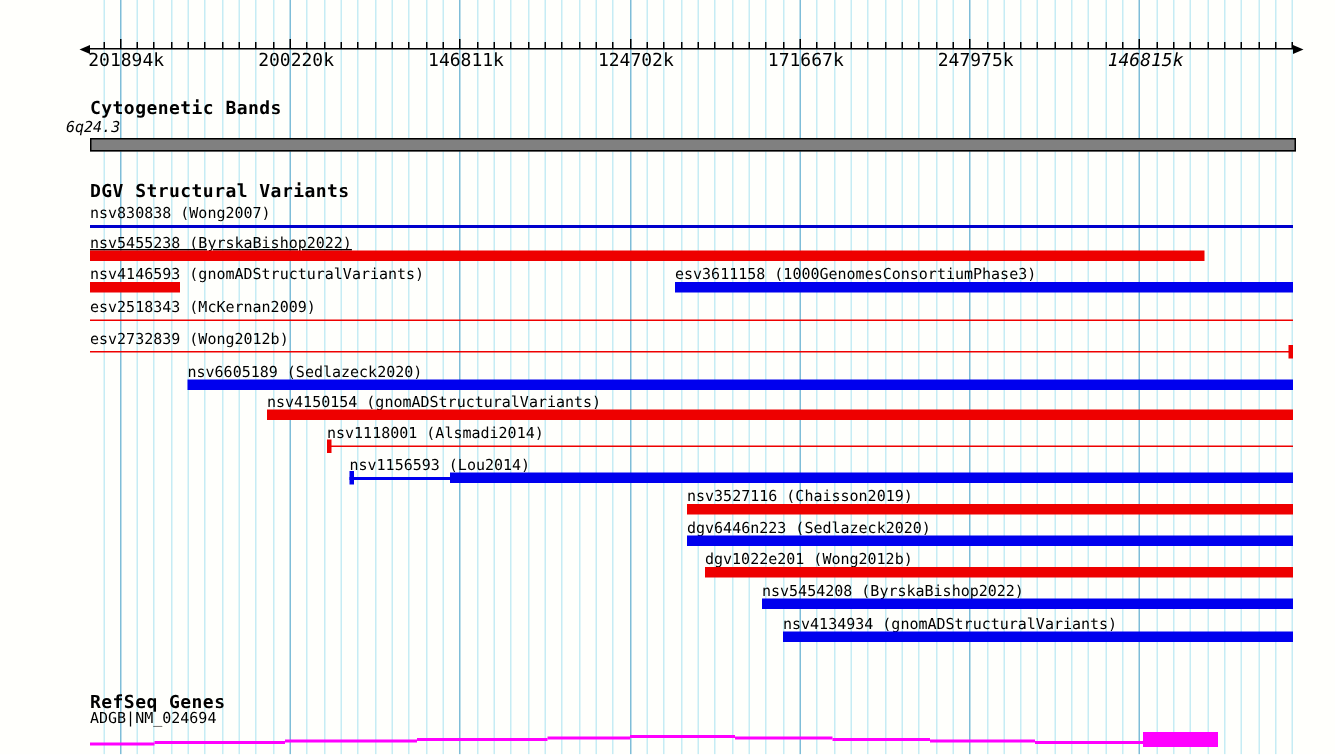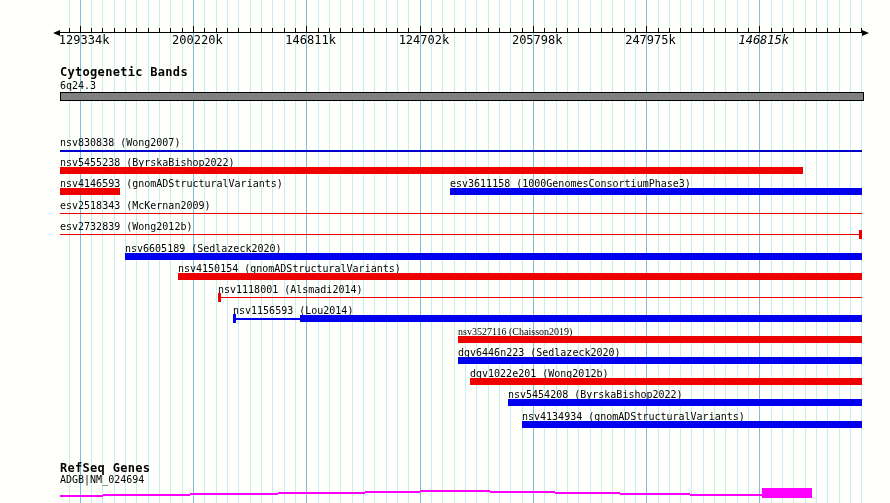--- a/index.html
+++ b/index.html
@@ -170,33 +170,34 @@
       <div class="tickmark" style="left: 759.447px; top: 26px; height: 6px;"></div>
       <div class="tickmark" style="left: 770.774px; top: 28px; height: 4px;"></div>
       <div class="tickmark" style="left: 782.101px; top: 28px; height: 4px;"></div>
       <div class="tickmark" style="left: 793.428px; top: 28px; height: 4px;"></div>
       <div class="tickmark" style="left: 804.755px; top: 28px; height: 4px;"></div>
       <div class="tickmark" style="left: 816.082px; top: 28px; height: 4px;"></div>
       <div class="tickmark" style="left: 827.409px; top: 28px; height: 4px;"></div>
       <div class="tickmark" style="left: 838.736px; top: 28px; height: 4px;"></div>
       <div class="tickmark" style="left: 850.063px; top: 28px; height: 4px;"></div>
       <div class="tickmark" style="left: 861.39px; top: 28px; height: 4px;"></div>
-      <div class="abs rulerlabel" style="left: 58.827px; top: 34px;">129334k</div>
+      <div class="abs rulerlabel" style="left: 58.827px; top: 34px;">201894k</div>
       <div class="abs rulerlabel" style="left: 172.097px; top: 34px;">200220k</div>
       <div class="abs rulerlabel" style="left: 285.367px; top: 34px;">146811k</div>
       <div class="abs rulerlabel" style="left: 398.637px; top: 34px;">124702k</div>
-      <div class="abs rulerlabel" style="left: 511.907px; top: 34px;">205798k</div>
+      <div class="abs rulerlabel" style="left: 511.907px; top: 34px;">171667k</div>
       <div class="abs rulerlabel" style="left: 625.177px; top: 34px;">247975k</div>
       <div class="abs rulerlabel" style="left: 738.447px; top: 34px; font-style: italic;">146815k</div>
     </div>
 
   <div class="abs tracktitle" style="left:60px;top:66px;">Cytogenetic Bands</div>
-  <div class="abs smalltext" style="left:60px;top:80px;">6q24.3</div>
+  <div class="abs smalltext" style="left:44px;top:80px;font-style:italic;">6q24.3</div>
   <div id="cytoband" class="bandbar" style="left: 60px; top: 92px; width: 802px; height: 7px; background: rgb(128, 128, 128); border-color: rgb(0, 0, 0);"></div>
 
+  <div class="abs tracktitle" style="left:60px;top:121px;">DGV Structural Variants</div>
   <div id="variants-layer">
       <div class="abs smalltext" style="left: 60px; top: 137px;">nsv830838 (Wong2007)</div>
       <div class="glyph" style="left: 60px; top: 150px; width: 802px; height: 2px; background: rgb(0, 0, 204);"></div>
       <div class="abs smalltext" style="left: 60px; top: 157px; text-decoration: underline;">nsv5455238 (ByrskaBishop2022)</div>
       <div class="glyph" style="left: 60px; top: 167px; width: 743px; height: 7px; background: rgb(238, 0, 0);"></div>
       <div class="abs smalltext" style="left: 60px; top: 178px;">nsv4146593 (gnomADStructuralVariants)</div>
       <div class="glyph" style="left: 60px; top: 188px; width: 60px; height: 7px; background: rgb(238, 0, 0);"></div>
       <div class="abs smalltext" style="left: 450px; top: 178px;">esv3611158 (1000GenomesConsortiumPhase3)</div>
       <div class="glyph" style="left: 450px; top: 188px; width: 412px; height: 7px; background: rgb(0, 0, 238);"></div>
       <div class="abs smalltext" style="left: 60px; top: 200px;">esv2518343 (McKernan2009)</div>
@@ -208,21 +209,21 @@
       <div class="glyph" style="left: 125px; top: 253px; width: 737px; height: 7px; background: rgb(0, 0, 238);"></div>
       <div class="abs smalltext" style="left: 178px; top: 263px;">nsv4150154 (gnomADStructuralVariants)</div>
       <div class="glyph" style="left: 178px; top: 273px; width: 684px; height: 7px; background: rgb(238, 0, 0);"></div>
       <div class="abs smalltext" style="left: 218px; top: 284px;">nsv1118001 (Alsmadi2014)</div>
       <div class="glyph" style="left: 218px; top: 293px; width: 3px; height: 9px; background: rgb(238, 0, 0);"></div>
       <div class="glyph" style="left: 218px; top: 297px; width: 644px; height: 1px; background: rgb(238, 0, 0);"></div>
       <div class="abs smalltext" style="left: 233px; top: 305px;">nsv1156593 (Lou2014)</div>
       <div class="glyph" style="left: 233px; top: 314px; width: 3px; height: 9px; background: rgb(0, 0, 238);"></div>
       <div class="glyph" style="left: 233px; top: 318px; width: 67px; height: 2px; background: rgb(0, 0, 238);"></div>
       <div class="glyph" style="left: 300px; top: 315px; width: 562px; height: 7px; background: rgb(0, 0, 238);"></div>
-      <div class="abs smalltext" style="left: 458px; top: 326px; font-family: Liberation Serif, serif;">nsv3527116 (Chaisson2019)</div>
+      <div class="abs smalltext" style="left: 458px; top: 326px;">nsv3527116 (Chaisson2019)</div>
       <div class="glyph" style="left: 458px; top: 336px; width: 404px; height: 7px; background: rgb(238, 0, 0);"></div>
       <div class="abs smalltext" style="left: 458px; top: 347px;">dgv6446n223 (Sedlazeck2020)</div>
       <div class="glyph" style="left: 458px; top: 357px; width: 404px; height: 7px; background: rgb(0, 0, 238);"></div>
       <div class="abs smalltext" style="left: 470px; top: 368px;">dgv1022e201 (Wong2012b)</div>
       <div class="glyph" style="left: 470px; top: 378px; width: 392px; height: 7px; background: rgb(238, 0, 0);"></div>
       <div class="abs smalltext" style="left: 508px; top: 389px;">nsv5454208 (ByrskaBishop2022)</div>
       <div class="glyph" style="left: 508px; top: 399px; width: 354px; height: 7px; background: rgb(0, 0, 238);"></div>
       <div class="abs smalltext" style="left: 522px; top: 411px;">nsv4134934 (gnomADStructuralVariants)</div>
       <div class="glyph" style="left: 522px; top: 421px; width: 340px; height: 7px; background: rgb(0, 0, 238);"></div>
     </div>

